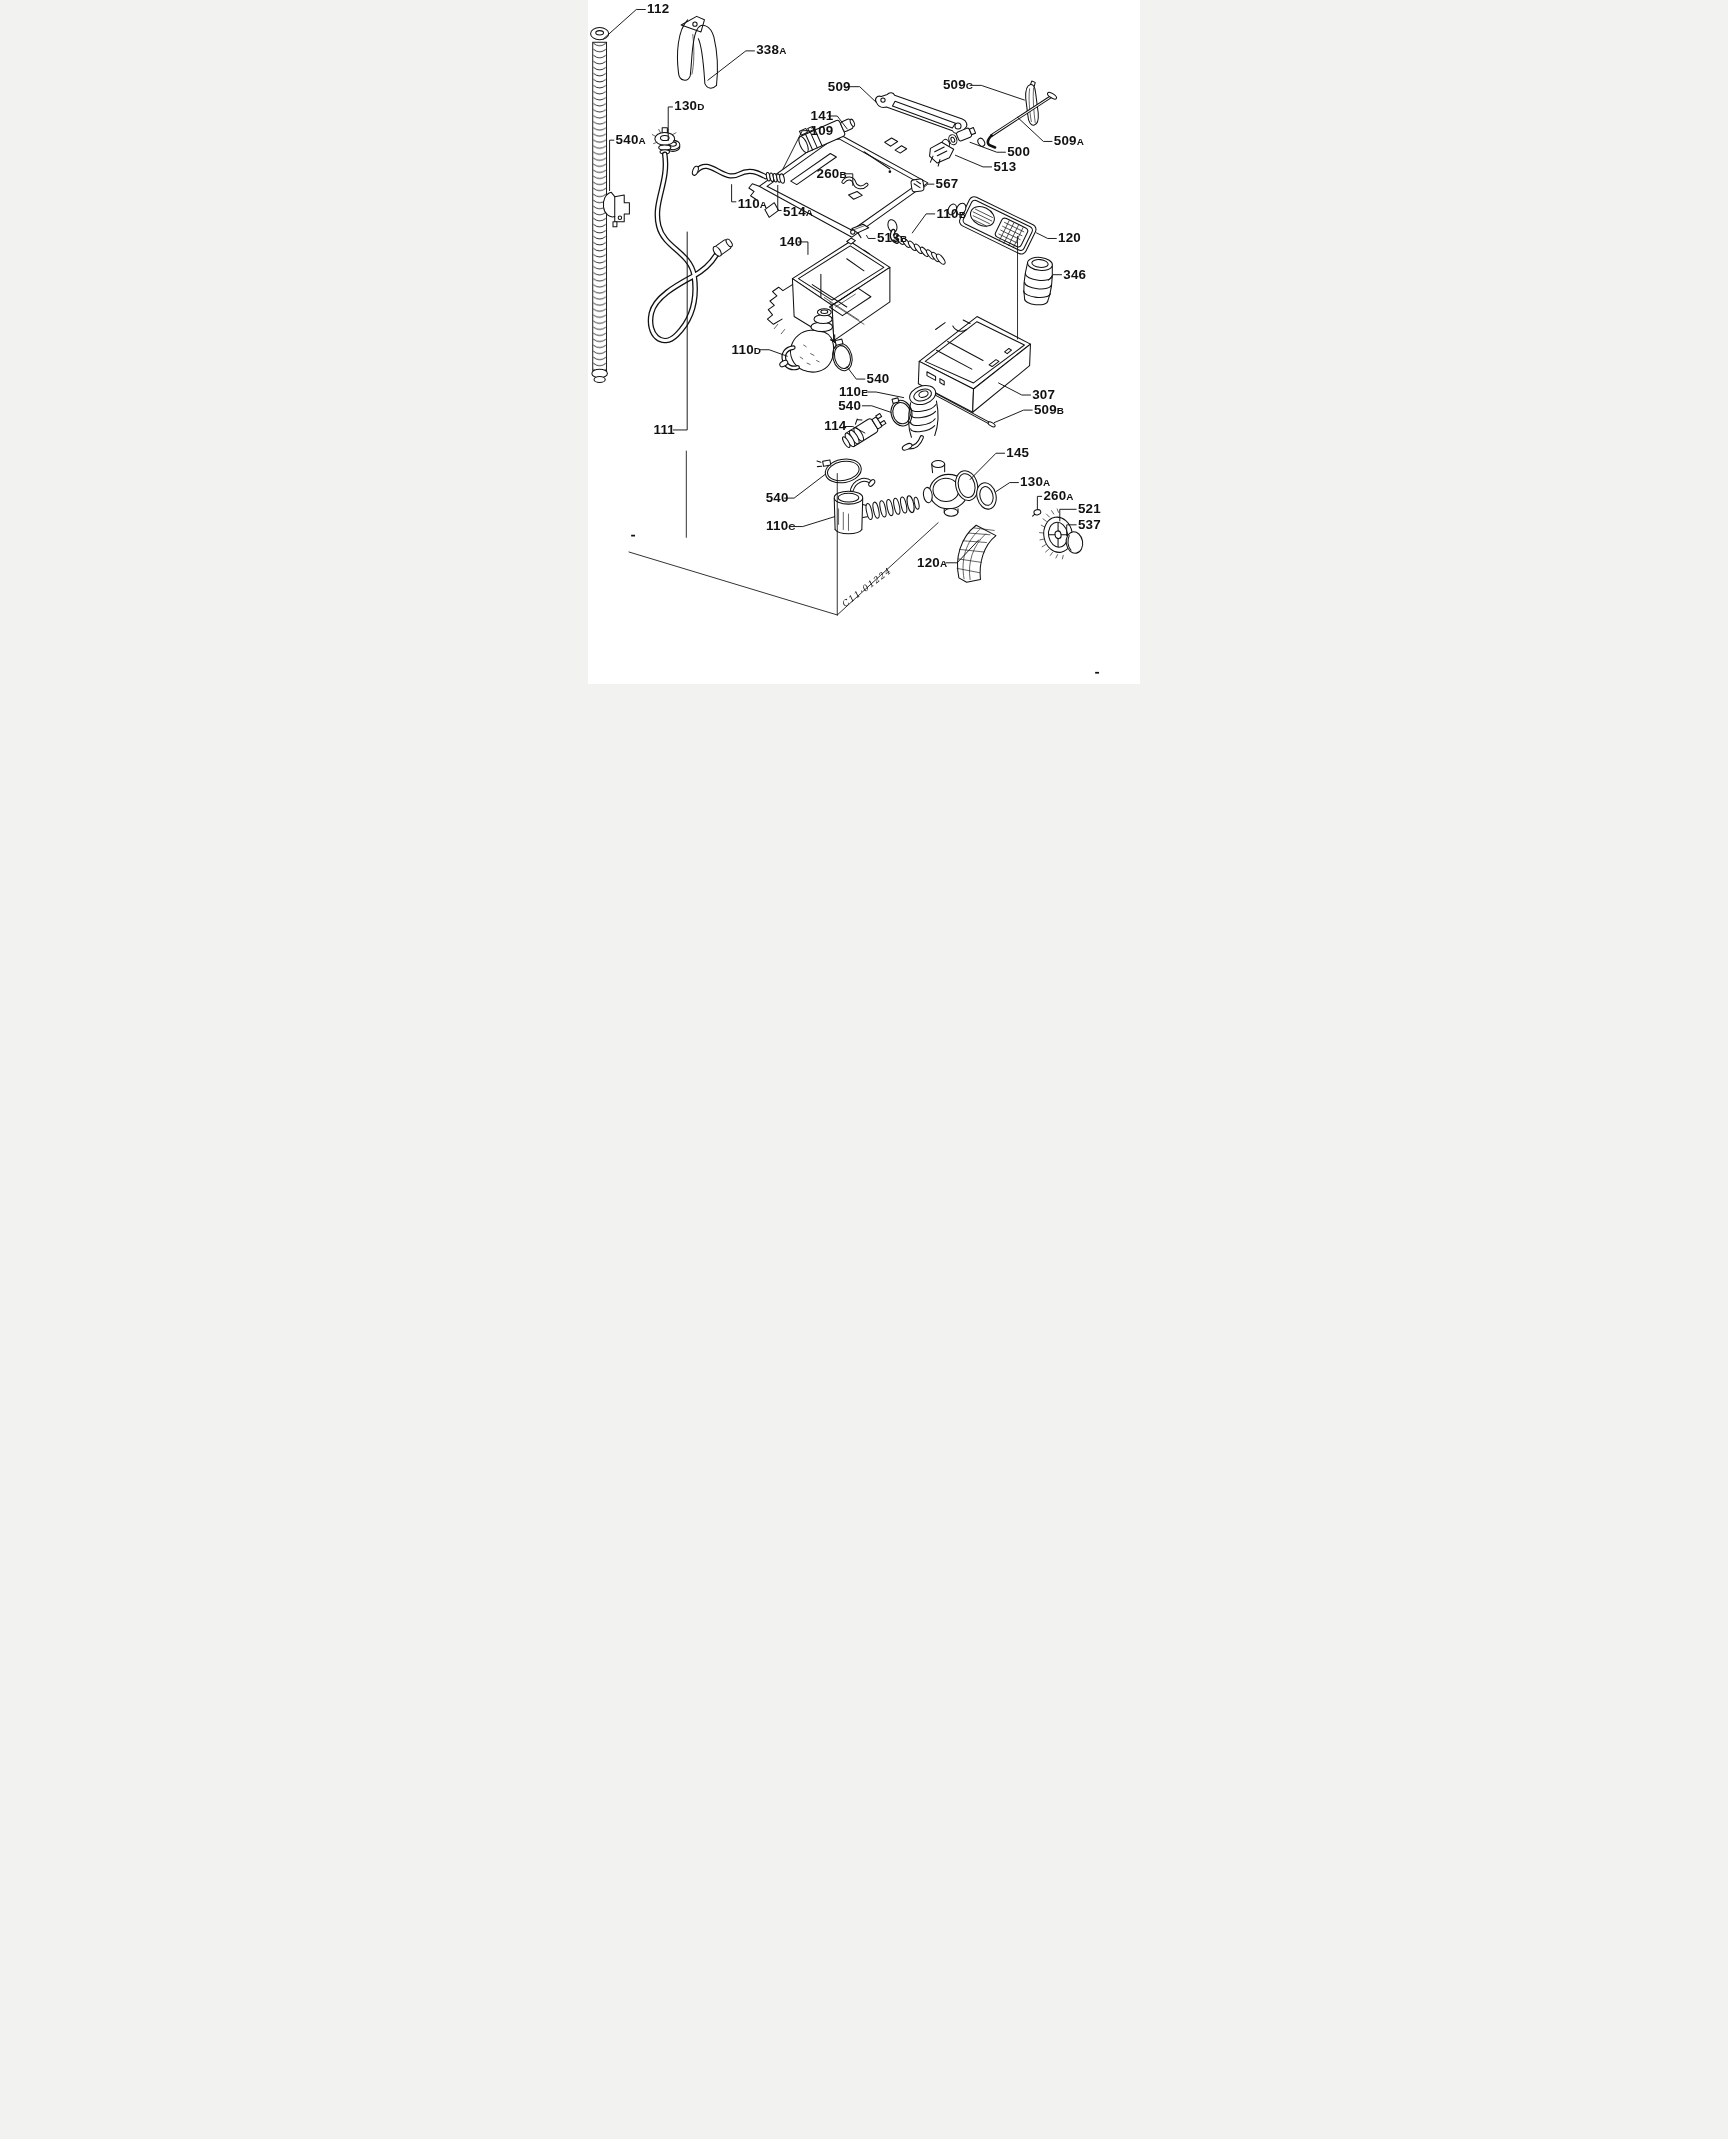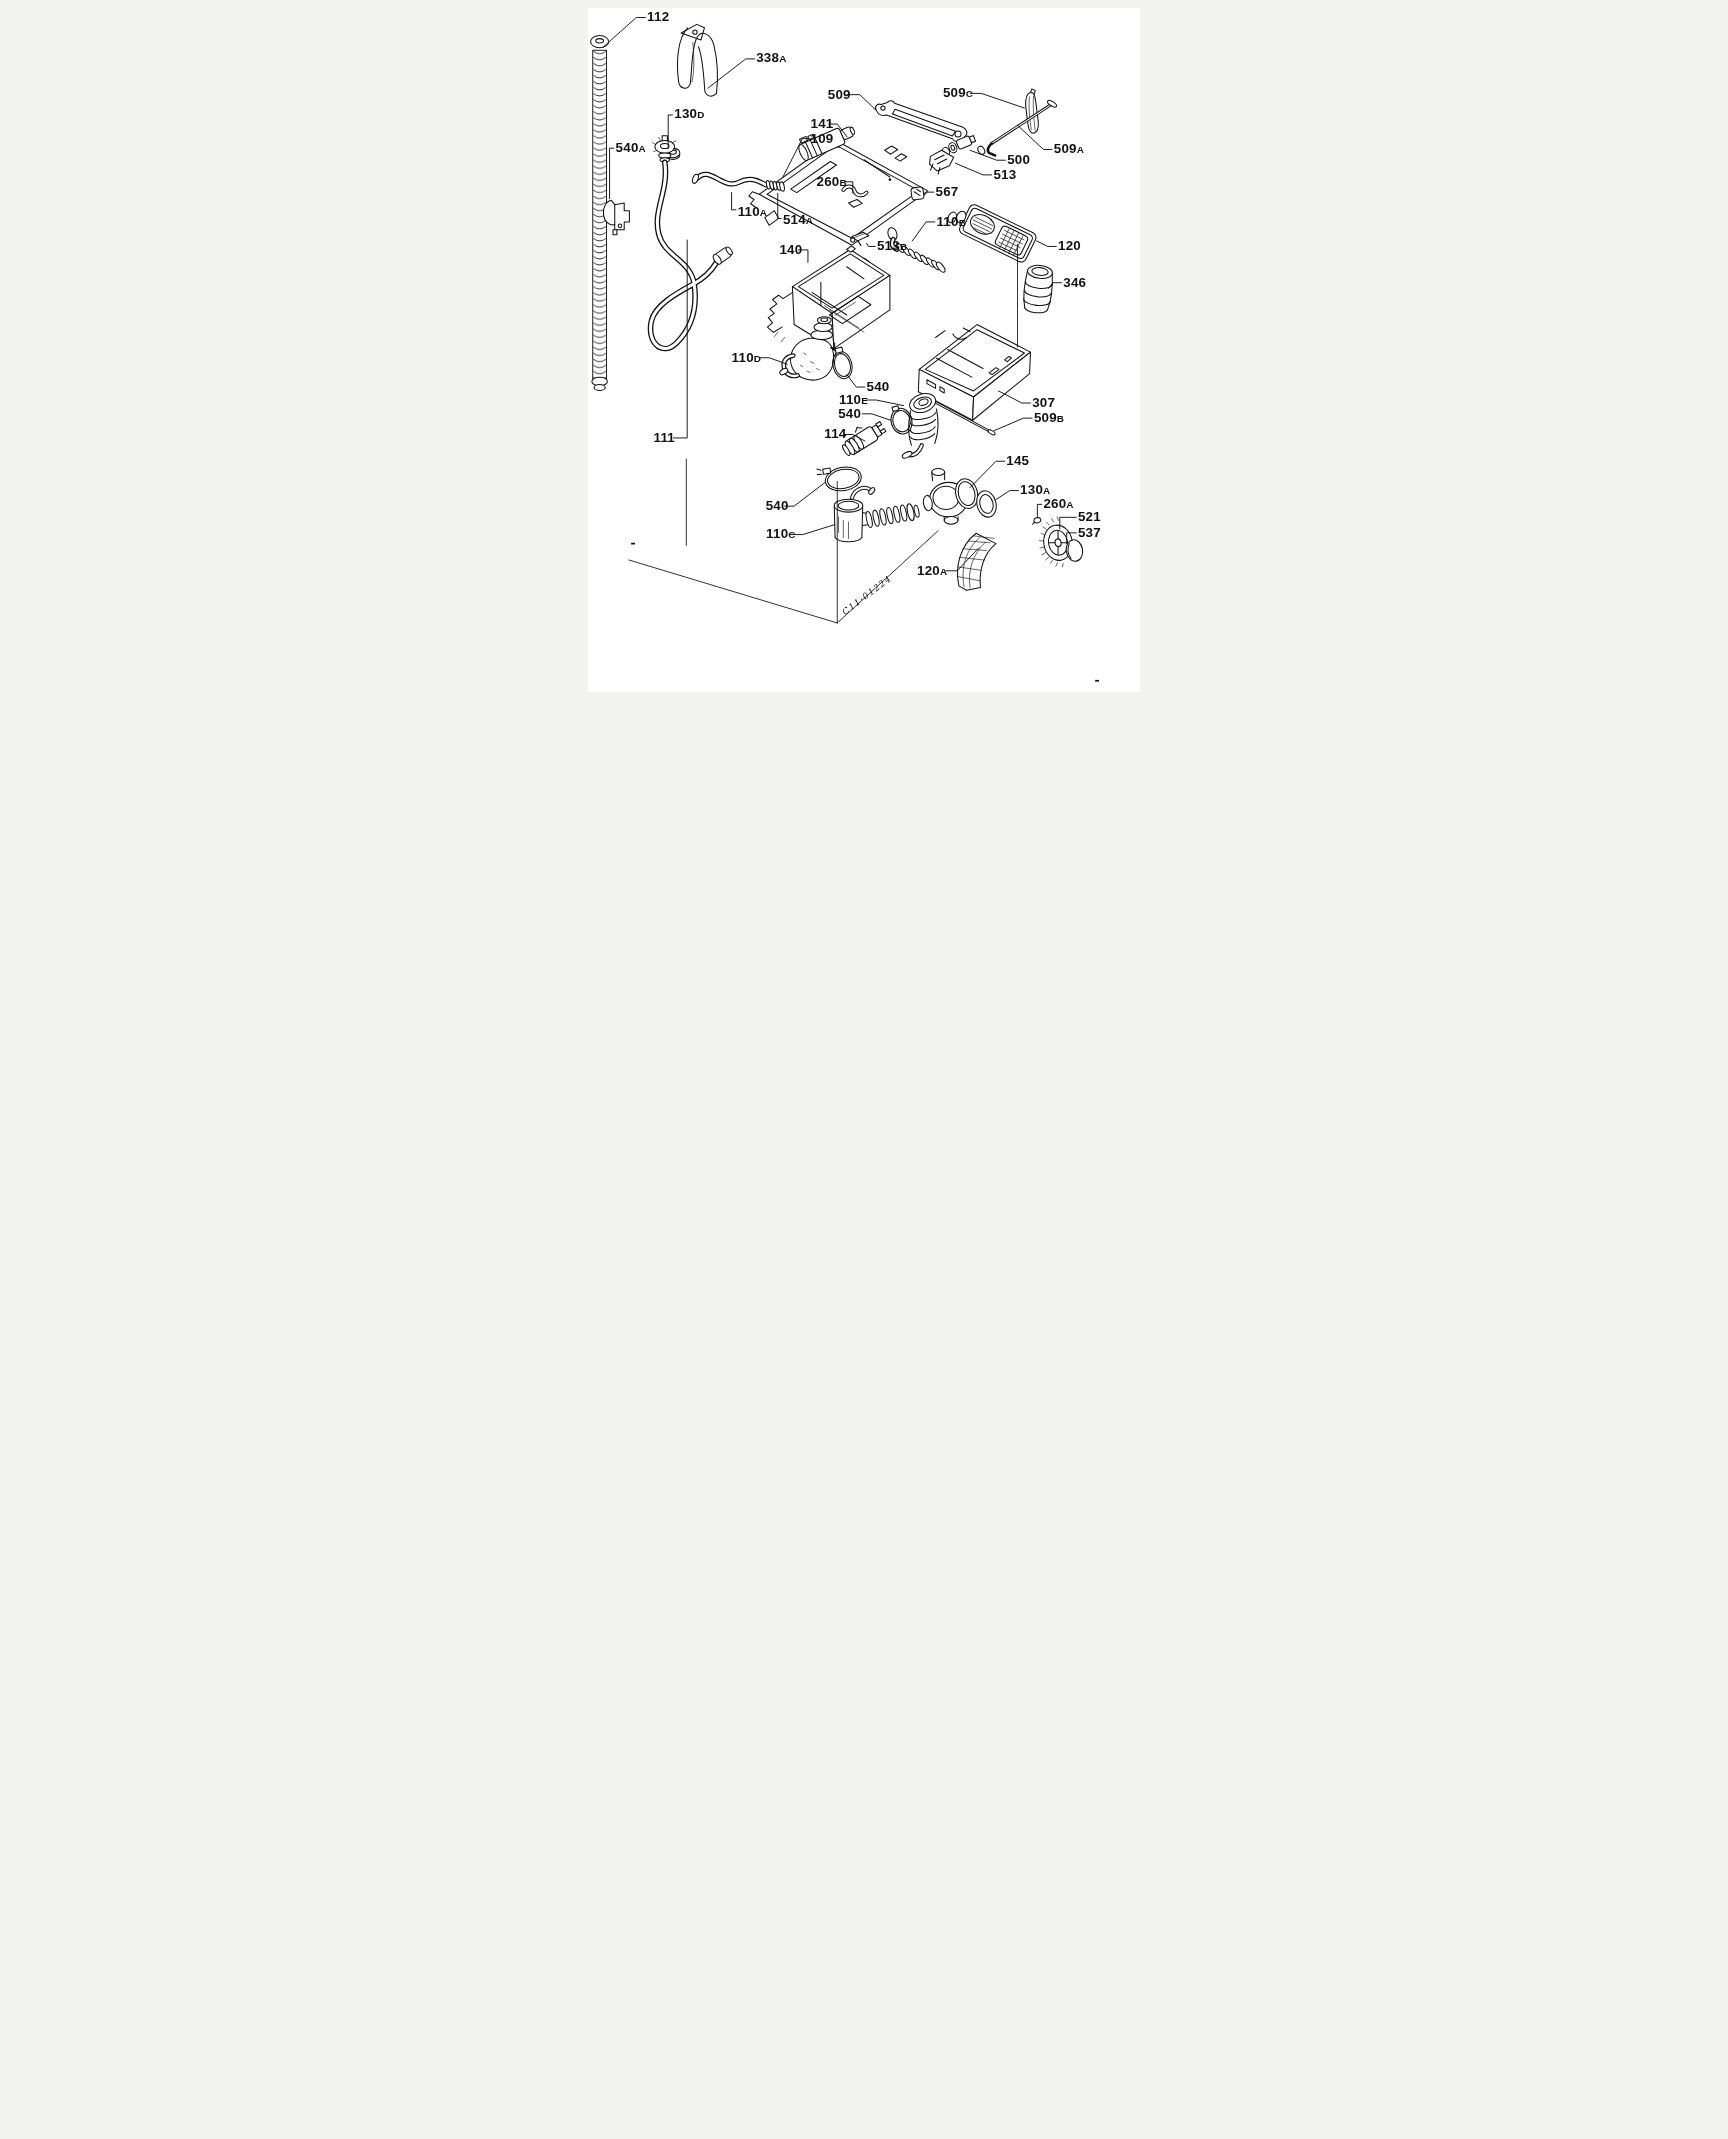--- a/index.html
+++ b/index.html
@@ -1,16 +1,16 @@
 <!DOCTYPE html>
 <html style="font-size:7px"><head>
 <meta charset="utf-8">
 <style>
   html,body{margin:0;padding:0;background:#f2f2f0;}
-  .page{width:552px;margin:8px auto;background:#ffffff;}
+  .page{width:552px;margin:0 auto;background:#ffffff;}
   svg{display:block;width:100%;height:auto;background:#ffffff;}
   .ln{fill:none;stroke:#111111;stroke-width:2.4;stroke-linecap:round;stroke-linejoin:round;}
   .thin{fill:none;stroke:#111111;stroke-width:1.5;stroke-linecap:round;}
   .solid{fill:#ffffff;stroke:#111111;stroke-width:2.4;stroke-linecap:round;stroke-linejoin:round;}
   .leader{fill:none;stroke:#111111;stroke-width:2.2;stroke-linecap:round;stroke-linejoin:round;}
   .refline{fill:none;stroke:#111111;stroke-width:2;stroke-linecap:round;}
   .label{font-family:"Liberation Sans",sans-serif;font-weight:700;font-size:31px;fill:#111111;letter-spacing:0.5px;}
   .label .sfx{font-size:23px;}
   .code{font-family:"DejaVu Serif",serif;font-style:italic;font-size:20px;fill:#111111;letter-spacing:3px;}
 </style>

